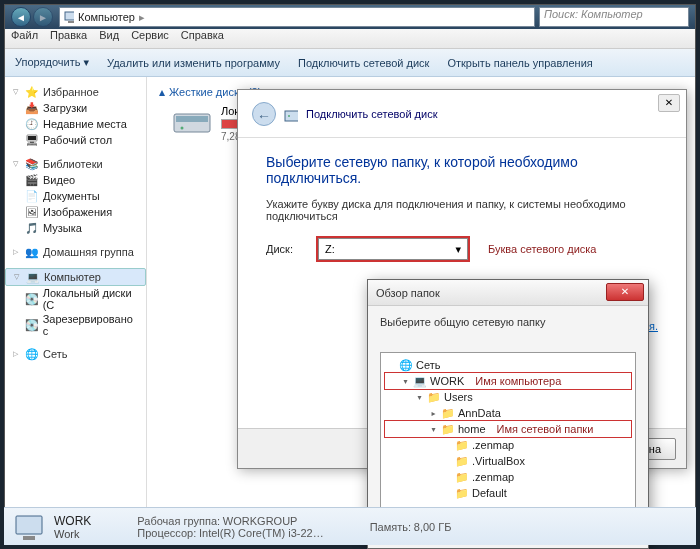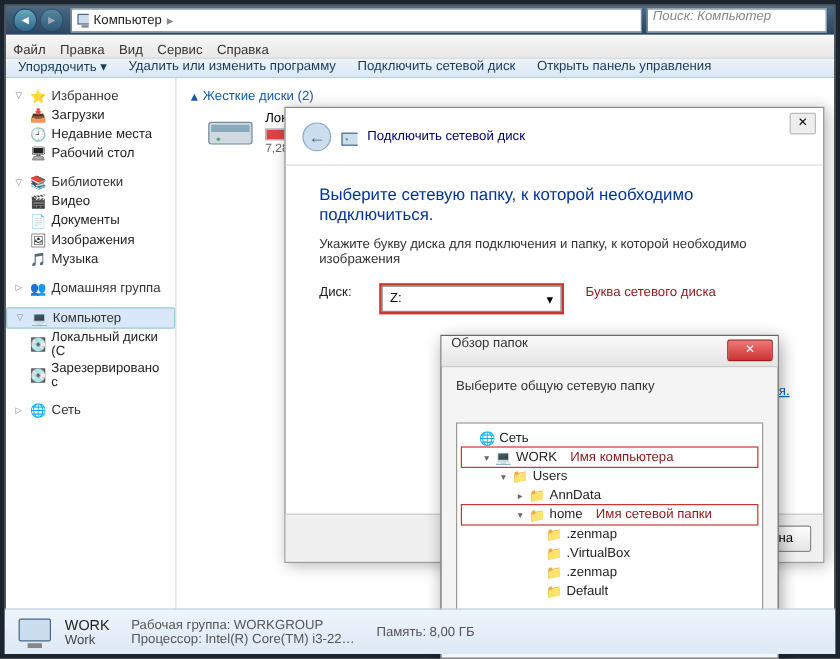--- a/index.html
+++ b/index.html
@@ -4,23 +4,23 @@
 <style>
 *{box-sizing:border-box;margin:0;padding:0;font-family:"Segoe UI",Tahoma,sans-serif;font-size:11px}
 body{width:700px;height:549px;background:#1a2530;overflow:hidden;position:relative}
 .window{position:absolute;left:4px;top:4px;right:4px;bottom:4px;background:#fff;border:1px solid #555;display:flex;flex-direction:column}
 .titlebar{height:24px;background:linear-gradient(#4a6a85,#2a4560);display:flex;align-items:center;padding:0 6px;color:#fff}
 .nav-back,.nav-fwd{width:20px;height:20px;border-radius:50%;background:linear-gradient(#6ab,#368);border:1px solid #246;display:flex;align-items:center;justify-content:center;color:#fff;font-size:10px;margin-right:2px}
 .nav-fwd{opacity:.5}
 .addr{flex:1;height:20px;background:#fff;border:1px solid #789;margin:0 4px;display:flex;align-items:center;padding:0 4px;color:#222}
 .addr svg{margin-right:4px}
 .search{width:150px;height:20px;background:#fff;border:1px solid #789;padding:0 4px;color:#888;font-style:italic}
-.menubar{height:20px;background:linear-gradient(#f7f7f7,#e8e8e8);display:flex;align-items:flex-end;padding:0 6px;gap:12px;border-bottom:1px solid #ccc;color:#333}
+.menubar{height:20px;background:linear-gradient(#f7f7f7,#e8e8e8);display:flex;align-items:flex-start;padding:0 6px;gap:12px;border-bottom:1px solid #ccc;color:#333}
 .menubar span{cursor:default}
-.toolbar{height:16px;background:linear-gradient(#eef4fa,#d8e8f5);display:flex;align-items:flex-start;padding:0 10px;gap:18px;border-bottom:1px solid #b8cde0;color:#1a3a5a}
+.toolbar{height:28px;background:linear-gradient(#eef4fa,#d8e8f5);display:flex;align-items:center;padding:0 10px;gap:18px;border-bottom:1px solid #b8cde0;color:#1a3a5a}
 .toolbar .tb{display:flex;align-items:center;gap:4px}
 .body{flex:1;display:flex;background:#fff;overflow:hidden;position:relative}
 .sidebar{width:142px;background:#fff;border-right:1px solid #ddd;padding:4px 0;overflow:hidden}
 .side-group{margin:3px 0 8px}
 .side-h{display:flex;align-items:center;gap:4px;padding:1px 8px;color:#333}
 .side-h::before{content:"▷";font-size:7px;color:#888;width:8px}
 .side-h.exp::before{content:"▽"}
 .side-item{display:flex;align-items:center;gap:4px;padding:1px 8px 1px 20px;color:#222}
 .ic{width:14px;height:14px;display:inline-flex;align-items:center;justify-content:center;font-size:11px}
 .content{flex:1;padding:8px 12px;position:relative}
@@ -33,53 +33,53 @@
 .drive-free{color:#666;font-size:10px}
 
 
 .wizard{position:absolute;left:232px;top:84px;width:450px;height:380px;background:#fff;border:1px solid #888;box-shadow:2px 2px 12px rgba(0,0,0,.3)}
 .wiz-close{position:absolute;right:6px;top:4px;width:22px;height:18px;border:1px solid #bbb;border-radius:2px;background:#eee;text-align:center;line-height:16px;font-size:10px}
 .wiz-head{padding:10px 14px;border-bottom:1px solid #ddd;display:flex;align-items:center;gap:8px;color:#006;height:48px}
 .wiz-head-ic{width:24px;height:24px;border-radius:50%;border:1px solid #8ac;background:#cde;display:flex;align-items:center;justify-content:center;font-size:14px;color:#468}
 .wiz-body{padding:16px 28px}
 .wiz-title{color:#003399;font-size:14px;margin-bottom:12px}
 .wiz-sub{color:#333;margin-bottom:16px}
-.wiz-row{display:flex;align-items:flex-start;margin-bottom:10px;gap:8px}
+.wiz-row{display:flex;align-items:center;margin-bottom:10px;gap:8px}
 .wiz-lab{width:44px;color:#222}
 .wiz-sel{width:150px;height:22px;border:1px solid #888;background:#fff;padding:0 6px;display:flex;align-items:center;justify-content:space-between;position:relative}
 .wiz-sel.hl{outline:2px solid #c33}
 .wiz-note{color:#8b1a1a;margin-left:12px}
 .wiz-in{flex:1;height:22px;border:1px solid #aaa;background:#fff}
 .wiz-btn{padding:2px 14px;border:1px solid #888;background:linear-gradient(#fdfdfd,#e5e5e5);border-radius:2px;height:22px}
 .wiz-link{color:#0066cc;text-decoration:underline}
 .wiz-foot{position:absolute;bottom:0;left:0;right:0;height:40px;background:#f0f0f0;border-top:1px solid #ccc;display:flex;align-items:center;justify-content:flex-end;padding:0 10px;gap:6px}
 
 
 .browse{position:absolute;left:362px;top:274px;width:282px;height:270px;background:#f4f4f4;border:1px solid #666;box-shadow:2px 4px 14px rgba(0,0,0,.4)}
-.br-title{height:26px;background:linear-gradient(#fafafa,#e4e4e4);border-bottom:1px solid #ccc;display:flex;align-items:flex-start;padding:0 8px;color:#333;position:relative}
+.br-title{height:26px;background:linear-gradient(#fafafa,#e4e4e4);border-bottom:1px solid #ccc;display:flex;align-items:center;padding:0 8px;color:#333;position:relative}
 .br-x{position:absolute;right:4px;top:3px;width:38px;height:18px;background:linear-gradient(#e77,#c33);border:1px solid #922;border-radius:2px;color:#fff;text-align:center;line-height:16px;font-size:10px}
 .br-body{padding:10px 12px}
 .br-sub{margin-bottom:24px;color:#333}
 .br-tree{height:160px;border:1px solid #999;background:#fff;overflow:auto;padding:4px}
 .tn{display:flex;align-items:center;gap:3px;padding:1px 0;color:#222;white-space:nowrap}
 .tn .tw{width:9px;text-align:center;font-size:8px;color:#666}
 .tn.hl{outline:1px solid #c33}
 .tn.sel{outline:1px solid #c33}
 .tn-note{color:#8b1a1a;margin-left:8px}
 .i0{padding-left:2px}.i1{padding-left:16px}.i2{padding-left:30px}.i3{padding-left:44px}.i4{padding-left:58px}
 .br-foot{position:absolute;bottom:8px;left:0;right:0;display:flex;justify-content:flex-end;gap:6px;padding:0 10px}
 .br-foot .l{margin-right:auto}
 .btn{padding:2px 12px;border:1px solid #888;background:linear-gradient(#fdfdfd,#e5e5e5);border-radius:2px;height:22px;min-width:60px}
 .btn.hl{outline:2px solid #c33}
 
 .status{position:absolute;left:4px;right:4px;bottom:4px;height:38px;background:linear-gradient(#eef4fa,#dde9f5);border-top:1px solid #bcd;display:flex;align-items:center;padding:0 10px;gap:10px}
 .status-ic{width:30px;height:30px}
 .status-txt{display:flex;flex-direction:column;font-size:10px;color:#444}
 .status-txt .n{font-size:12px;color:#222}
-.status-col{margin-left:8px;font-size:10px;color:#555}
+.status-col{margin-left:36px;font-size:10px;color:#555}
 
 svg{display:block}
 </style>
 </head>
 <body>
 
 <div class="window">
 
   <div class="titlebar">
     <div class="nav-back">◄</div>
@@ -208,21 +208,21 @@
       <span class="ic">
         <svg width="18" height="18">
             <rect x="1" y="6" width="16" height="10" fill="#cde" stroke="#468"></rect>
             <circle cx="5" cy="11" r="1" fill="#5a7"></circle>
           </svg>
       </span>
       <span>Подключить сетевой диск</span>
     </div>
     <div class="wiz-body">
       <div class="wiz-title">Выберите сетевую папку, к которой необходимо подключиться.</div>
-      <div class="wiz-sub">Укажите букву диска для подключения и папку, к которой необходимо изображения</div>
+      <div class="wiz-sub">Укажите букву диска для подключения и папку, к системы необходимо подключиться</div>
       <div class="wiz-row">
         <div class="wiz-lab">Диск:</div>
         <div class="wiz-sel hl">
           <span>Z:</span>
           <span>▾</span>
         </div>
         <span class="wiz-note">Буква сетевого диска</span>
       </div>
       <div style="margin-top:60px;text-align:right">
         <span class="wiz-link">и изображения.</span>

